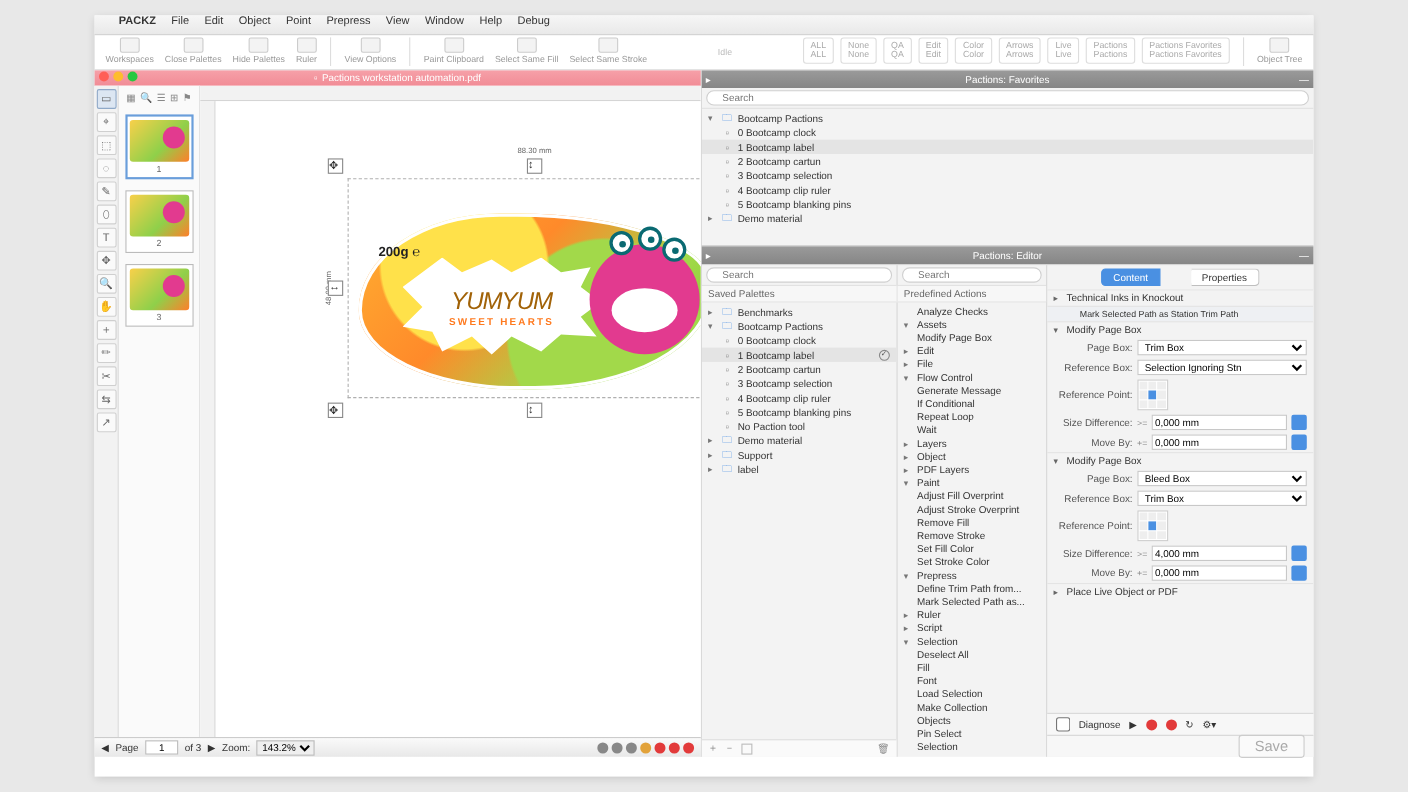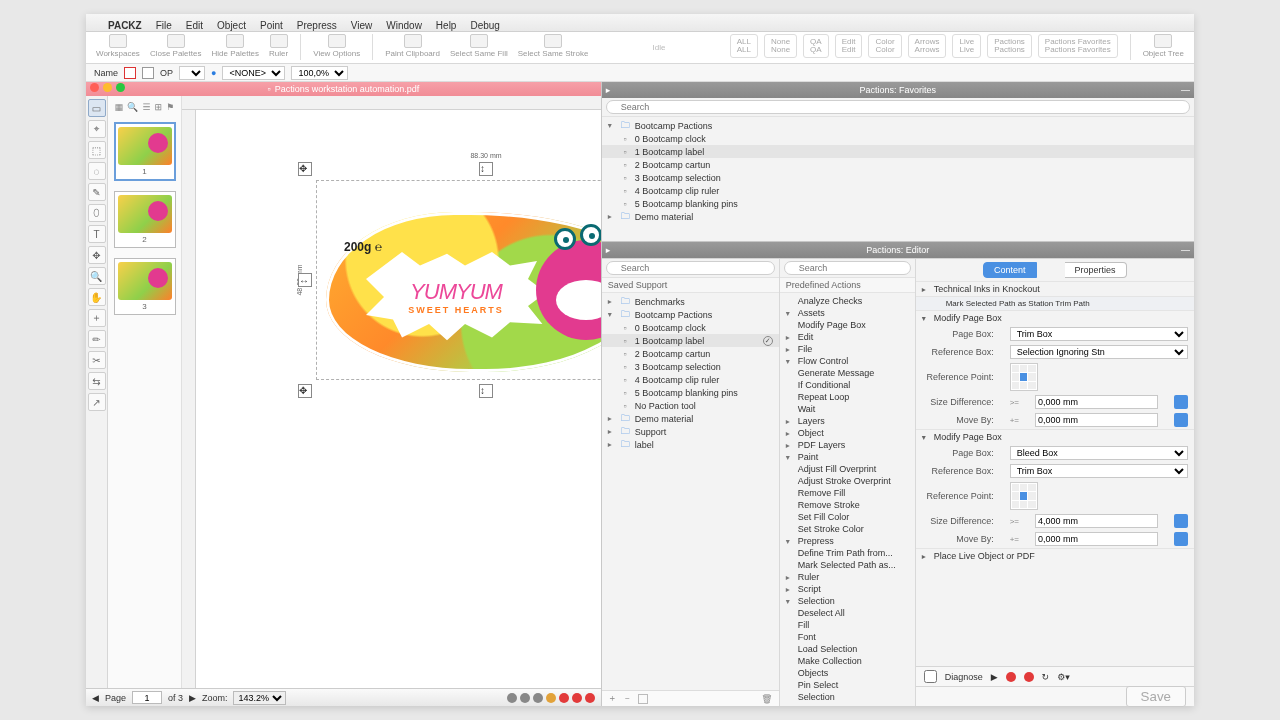--- a/index.html
+++ b/index.html
@@ -1,19 +1,19 @@
 <!DOCTYPE html>
 <html><head>
 <meta charset="utf-8">
 <style>
   * { box-sizing: border-box; margin: 0; padding: 0; font-family: -apple-system, "Helvetica Neue", Arial, sans-serif; }
   body { background: #e8e8e8; width: 1280px; height: 720px; overflow: hidden; font-size: 10px; color: #333; }
   .frame { position: absolute; left: 86px; top: 14px; width: 1108px; height: 692px; background: #fff; box-shadow: 0 2px 8px rgba(0,0,0,0.15); }
   
-  .menubar { height: 18px; background: linear-gradient(#f6f6f6,#e9e9e9); border-bottom: 1px solid #d0d0d0; display: flex; align-items: flex-end; padding: 0 8px; gap: 14px; font-size: 10px; }
+  .menubar { height: 18px; background: linear-gradient(#f6f6f6,#e9e9e9); border-bottom: 1px solid #d0d0d0; display: flex; align-items: flex-start; padding: 0 8px; gap: 14px; font-size: 10px; }
   .menubar .apple { font-size: 11px; }
   .menubar .app { font-weight: 700; }
   
   .toolbar { height: 32px; border-bottom: 1px solid #d8d8d8; display: flex; align-items: flex-start; padding: 2px 10px 0 10px; gap: 10px; color: #999; font-size: 8px; }
   .tb-group { display: flex; flex-direction: column; align-items: center; gap: 1px; }
   .tb-icon { width: 18px; height: 14px; border: 1px solid #ccc; border-radius: 2px; background: #f3f3f3; }
   .tb-sep { width:1px; height:26px; background:#ddd; margin:0 2px;}
   .tb-spacer { flex: 1; text-align:center; color:#bbb; font-size:8px; padding-top:9px;}
   .tb-right { display:flex; gap:6px; }
   .tb-tab { border:1px solid #ddd; border-radius:3px; padding: 3px 6px; font-size:8px; color:#aaa; line-height:1; text-align:center;}
@@ -53,21 +53,21 @@
   .shape{position:absolute;inset:0;border-radius:40% 55% 50% 45% / 55% 40% 55% 45%; background:
     radial-gradient(circle at 30% 30%, #ffe14a 0 30%, transparent 31%),
     radial-gradient(circle at 70% 70%, #a2d94a 0 35%, transparent 36%),
     linear-gradient(135deg,#ffb031,#ff8a2a 40%,#a2d94a 70%,#7fc92a);
     box-shadow: inset 0 0 0 3px #fff;
   }
   .speech{position:absolute;left:40px;top:40px;width:180px;height:90px;background:#fff;
     clip-path: polygon(10% 15%, 20% 0%, 30% 15%, 45% 2%, 55% 15%, 70% 0%, 80% 15%, 95% 10%, 90% 30%, 100% 45%, 90% 60%, 98% 80%, 80% 78%, 70% 95%, 55% 80%, 45% 98%, 35% 80%, 20% 95%, 15% 75%, 0% 70%, 10% 50%, 0% 30%);
     display:flex;flex-direction:column;align-items:center;justify-content:center;
   }
-  .speech .t1{font-family:Impact, sans-serif;font-size:22px;font-style:italic;color:#ec4899;letter-spacing:-1px;}
+  .speech .t1{font-family:Impact, sans-serif;font-size:22px;font-style:italic;color:#a16207;letter-spacing:-1px;}
   .speech .t2{font-size:9px;color:#ff7a1f;font-weight:700;letter-spacing:2px;}
   .weight{position:absolute;left:18px;top:28px;font-weight:700;font-size:12px;color:#222;}
   .monster{position:absolute;right:10px;top:18px;width:100px;height:110px;}
   .monster .body{position:absolute;inset:10px 0 0 0;background:#e23a8f;border-radius:50%;}
   .monster .mouth{position:absolute;left:20px;top:50px;width:60px;height:40px;background:#fff;border-radius:50%;}
   .monster .eye{position:absolute;width:22px;height:22px;background:#fff;border:3px solid #0a6a72;border-radius:50%;}
   .monster .eye::after{content:"";position:absolute;left:6px;top:6px;width:6px;height:6px;background:#0a6a72;border-radius:50%;}
   .monster .e1{left:18px;top:-2px;} .monster .e2{left:44px;top:-6px;} .monster .e3{left:66px;top:4px;}
   .statusbar{height:18px;background:linear-gradient(#fafafa,#e8e8e8);border-top:1px solid #ccc;display:flex;align-items:center;gap:6px;padding:0 6px;font-size:9px;}
   .statusbar input{width:30px;height:13px;font-size:9px;text-align:center;border:1px solid #bbb;}
@@ -92,21 +92,21 @@
   .editor-body{flex:1;display:flex;border-top:1px solid #d4d4d4;min-height:0;}
   .col{border-right:1px solid #d8d8d8;display:flex;flex-direction:column;min-height:0;}
   .col:last-child{border-right:none;}
   .col-a{width:178px;} .col-b{width:136px;} .col-c{flex:1;}
   .col .inner{flex:1;overflow:auto;}
   .section-label{font-size:9px;color:#666;padding:2px 6px;background:#f7f7f7;border-bottom:1px solid #e4e4e4;}
   .tab-pair{display:flex;justify-content:center;gap:0;padding:3px 0;}
   .tab-pair span{font-size:9px;padding:2px 10px;border:1px solid #bfbfbf;background:#fff;}
   .tab-pair span.active{background:#4a90e2;color:#fff;border-color:#4a90e2;}
   .tab-pair span:first-child{border-radius:4px 0 0 4px;} .tab-pair span:last-child{border-radius:0 4px 4px 0;border-left:none;margin-left:28px;}
-  .prop-row{display:flex;align-items:center;gap:16px;padding:2px 6px;font-size:9px;}
+  .prop-row{display:flex;align-items:center;gap:4px;padding:2px 6px;font-size:9px;}
   .prop-row label{flex:0 0 72px;text-align:right;color:#555;}
   .prop-row input, .prop-row select{flex:1;height:14px;border:1px solid #c8c8c8;font-size:9px;padding:0 2px;background:#fff;}
   .prop-row .unit-btn{width:14px;height:14px;background:#4a90e2;border-radius:2px;}
   .accord{border-top:1px solid #e4e4e4;padding:2px 6px;font-size:9px;display:flex;align-items:center;gap:4px;}
   .accord .caret-ico{color:#666;}
   .refpoint{width:28px;height:28px;display:grid;grid-template:repeat(3,1fr)/repeat(3,1fr);gap:1px;border:1px solid #ccc;padding:1px;background:#fff;}
   .refpoint span{background:#eee;}
   .refpoint span.on{background:#4a90e2;}
   .bottombar{height:20px;border-top:1px solid #d6d6d6;background:#f7f7f7;display:flex;align-items:center;gap:8px;padding:0 8px;font-size:9px;}
   .bottombar .rec{width:10px;height:10px;border-radius:50%;background:#e23a3a;}
@@ -213,30 +213,20 @@
           <div>Pactions Favorites</div>
         </div>
     </div>
     <div class="tb-sep"></div>
     <div class="tb-group">
         <div class="tb-icon"></div>
         <span>Object Tree</span>
       </div>
   </div>
 
-  <div class="optbar">
-    <span>Name</span>
-    <span class="swatch" style="background:#fff;border-color:#d33;"></span>
-    <span class="swatch" style="background:#fff;"></span>
-    <span>OP</span>
-    <select><option></option></select>
-    <span style="color:#2a7de0;">●</span>
-    <select><option>&lt;NONE&gt;</option></select>
-    <select><option>100,0%</option></select>
-  </div>
 
   <div class="main">
 
     <div class="doc-area">
       <div class="doc-title">
         <div class="traffic">
           <span class="tr-r"></span>
           <span class="tr-y"></span>
           <span class="tr-g"></span>
         </div>
@@ -391,21 +381,21 @@
       <div class="panel-editor">
         <div class="panel-head">
           <span class="caret">▸</span>
             <span>Pactions: Editor</span>
             <span class="x">—</span>
         </div>
         <div class="editor-body">
 
           <div class="col col-a">
             <div class="search-row"><input placeholder="Search" style=""></div>
-            <div class="section-label">Saved Support</div>
+            <div class="section-label">Saved Palettes</div>
             <div class="inner tree">
               <div class="tree-row">
                   <span class="caret-ico">▸</span>
                   <span class="ico folder-ico">🗀</span>
                   <span>Benchmarks</span>
                 </div>
               <div class="tree-row">
                   <span class="caret-ico">▾</span>
                   <span class="ico folder-ico">🗀</span>
                   <span>Bootcamp Pactions</span>

